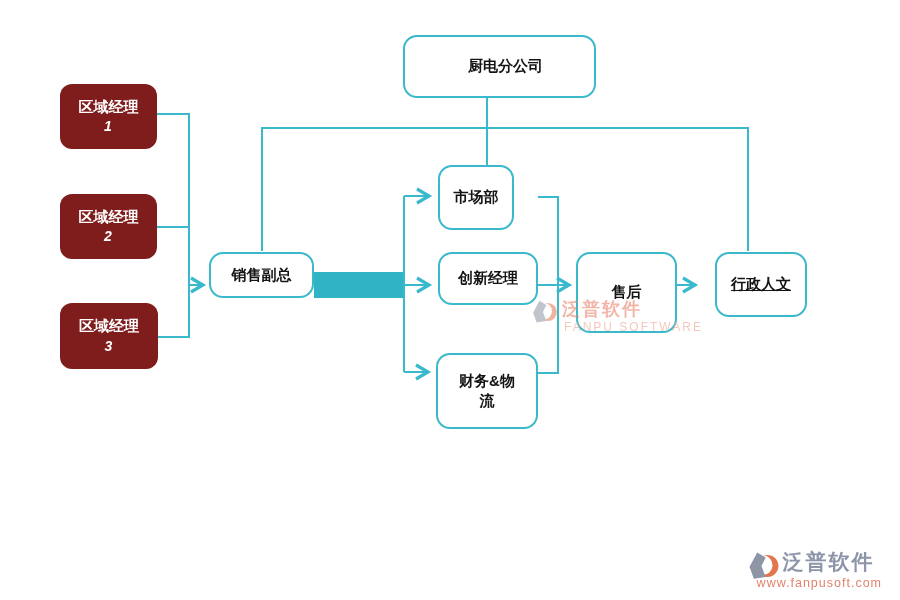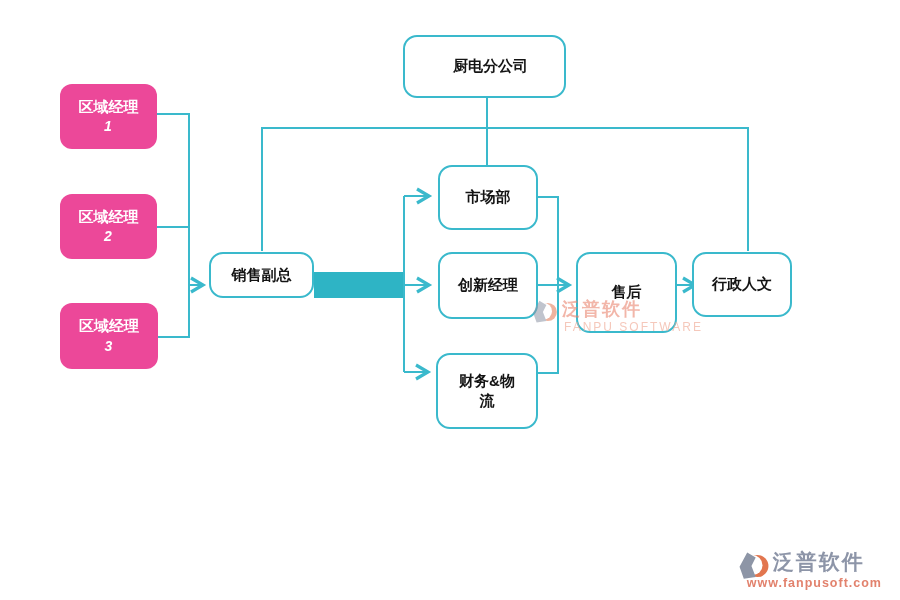--- a/index.html
+++ b/index.html
@@ -6,36 +6,36 @@
   body{font-family:"Liberation Sans","DejaVu Sans",sans-serif;}
   .canvas{position:relative;width:900px;height:600px;background:#ffffff;overflow:hidden;}
   .wires{position:absolute;left:0;top:0;z-index:1;}
   .node{
     position:absolute;z-index:2;box-sizing:border-box;
     display:flex;flex-direction:column;align-items:center;justify-content:center;
     text-align:center;font-weight:bold;font-size:15px;line-height:1.35;
     border-radius:14px;color:#141414;
   }
   .node.white{background:#ffffff;border:2px solid #3ab9cc;}
-  .node.teal{background:#ec4899;color:#ffffff;border-radius:12px;}
+  .node.teal{background:#7f1d1d;color:#ffffff;border-radius:12px;}
   .node .num{font-size:14px;font-style:italic;letter-spacing:1px;}
   .wrap-narrow{display:block;width:70px;}
   .wm-center{
     position:absolute;left:531px;top:297px;z-index:3;display:flex;align-items:flex-start;gap:3px;
     pointer-events:none;
   }
   .wm-center .txt{display:flex;flex-direction:column;}
   .wm-center .brand{font-size:18px;font-weight:bold;color:rgba(233,133,112,0.60);letter-spacing:2px;}
   .wm-center .sub{font-size:12px;color:rgba(240,170,150,0.65);letter-spacing:2px;margin-top:-1px;padding-left:2px;}
   .wm-footer{
     position:absolute;right:18px;bottom:10px;z-index:3;display:flex;align-items:flex-start;gap:2px;
   }
   .wm-footer .txt{display:flex;flex-direction:column;align-items:flex-start;}
   .wm-footer .brand{font-size:21px;font-weight:bold;color:#8d95a8;letter-spacing:2px;}
-  .wm-footer .url{font-size:12.5px;font-weight:bold;color:#e2826d;letter-spacing:1px;margin-top:0px;margin-left:-26px;}
+  .wm-footer .url{font-size:12.5px;font-weight:normal;color:#e2826d;letter-spacing:1px;margin-top:0px;margin-left:-26px;}
 </style>
 </head>
 <body>
 
 <div class="canvas">
 
   <svg class="wires" width="900" height="600" viewBox="0 0 900 600">
     <defs>
       <marker id="arrow" markerWidth="10" markerHeight="10" refX="6.5" refY="4.5" orient="auto">
         <path d="M1,1 L7,4.5 L1,8" fill="none" stroke="#3ab9cc" stroke-width="1.6"></path>
@@ -58,21 +58,21 @@
       <path d="M404,285 H428" marker-end="url(#arrow)"></path>
       <path d="M404,372 H427" marker-end="url(#arrow)"></path>
 
       <path d="M538,197 H558 V373 H538"></path>
       <path d="M538,285 H568" marker-end="url(#arrow)"></path>
 
       <path d="M677,285 H694" marker-end="url(#arrow)"></path>
     </g>
   </svg>
 
-  <div class="node white" style="left:403px;top:35px;width:163px;height:63px;padding-left:12px;">
+  <div class="node white" style="left:403px;top:35px;width:193px;height:63px;padding-left:12px;">
     <span>厨电分公司</span>
   </div>
 
   <div class="node teal" style="left:60px;top:84px;width:97px;height:65px;">
     <span>区域经理</span>
     <span class="num">1</span>
   </div>
 
   <div class="node teal" style="left:60px;top:194px;width:97px;height:65px;">
     <span>区域经理</span>
@@ -81,37 +81,37 @@
 
   <div class="node teal" style="left:60px;top:303px;width:98px;height:66px;">
     <span>区域经理</span>
     <span class="num">3</span>
   </div>
 
   <div class="node white" style="left:209px;top:252px;width:105px;height:46px;align-items:center;">
     <span>销售副总</span>
   </div>
 
-  <div class="node white" style="left:438px;top:165px;width:100px;height:65px;">
+  <div class="node white" style="left:438px;top:165px;width:76px;height:65px;">
     <span>市场部</span>
   </div>
 
-  <div class="node white" style="left:438px;top:252px;width:100px;height:67px;">
+  <div class="node white" style="left:438px;top:252px;width:100px;height:53px;">
     <span>创新经理</span>
   </div>
 
   <div class="node white" style="left:436px;top:353px;width:102px;height:76px;">
     <span class="wrap-narrow">财务&amp;物流</span>
   </div>
 
   <div class="node white" style="left:576px;top:252px;width:101px;height:81px;">
     <span>售后</span>
   </div>
 
-  <div class="node white" style="left:692px;top:252px;width:100px;height:65px;">
+  <div class="node white" style="left:715px;top:252px;width:92px;height:65px;text-decoration:underline;">
     <span>行政人文</span>
   </div>
 
   <div class="wm-center">
     <span style="opacity:0.55;">
       <svg width="28" height="30" viewBox="0 0 40 40">
         <circle cx="24" cy="20" r="13" fill="#e2764f"></circle>
         <circle cx="18" cy="19" r="12" fill="#ffffff"></circle>
         <path d="M3,21 L12,4 L22,10 L17,20 L22,33 L8,35 Z" fill="#8d95a6"></path>
       </svg>

